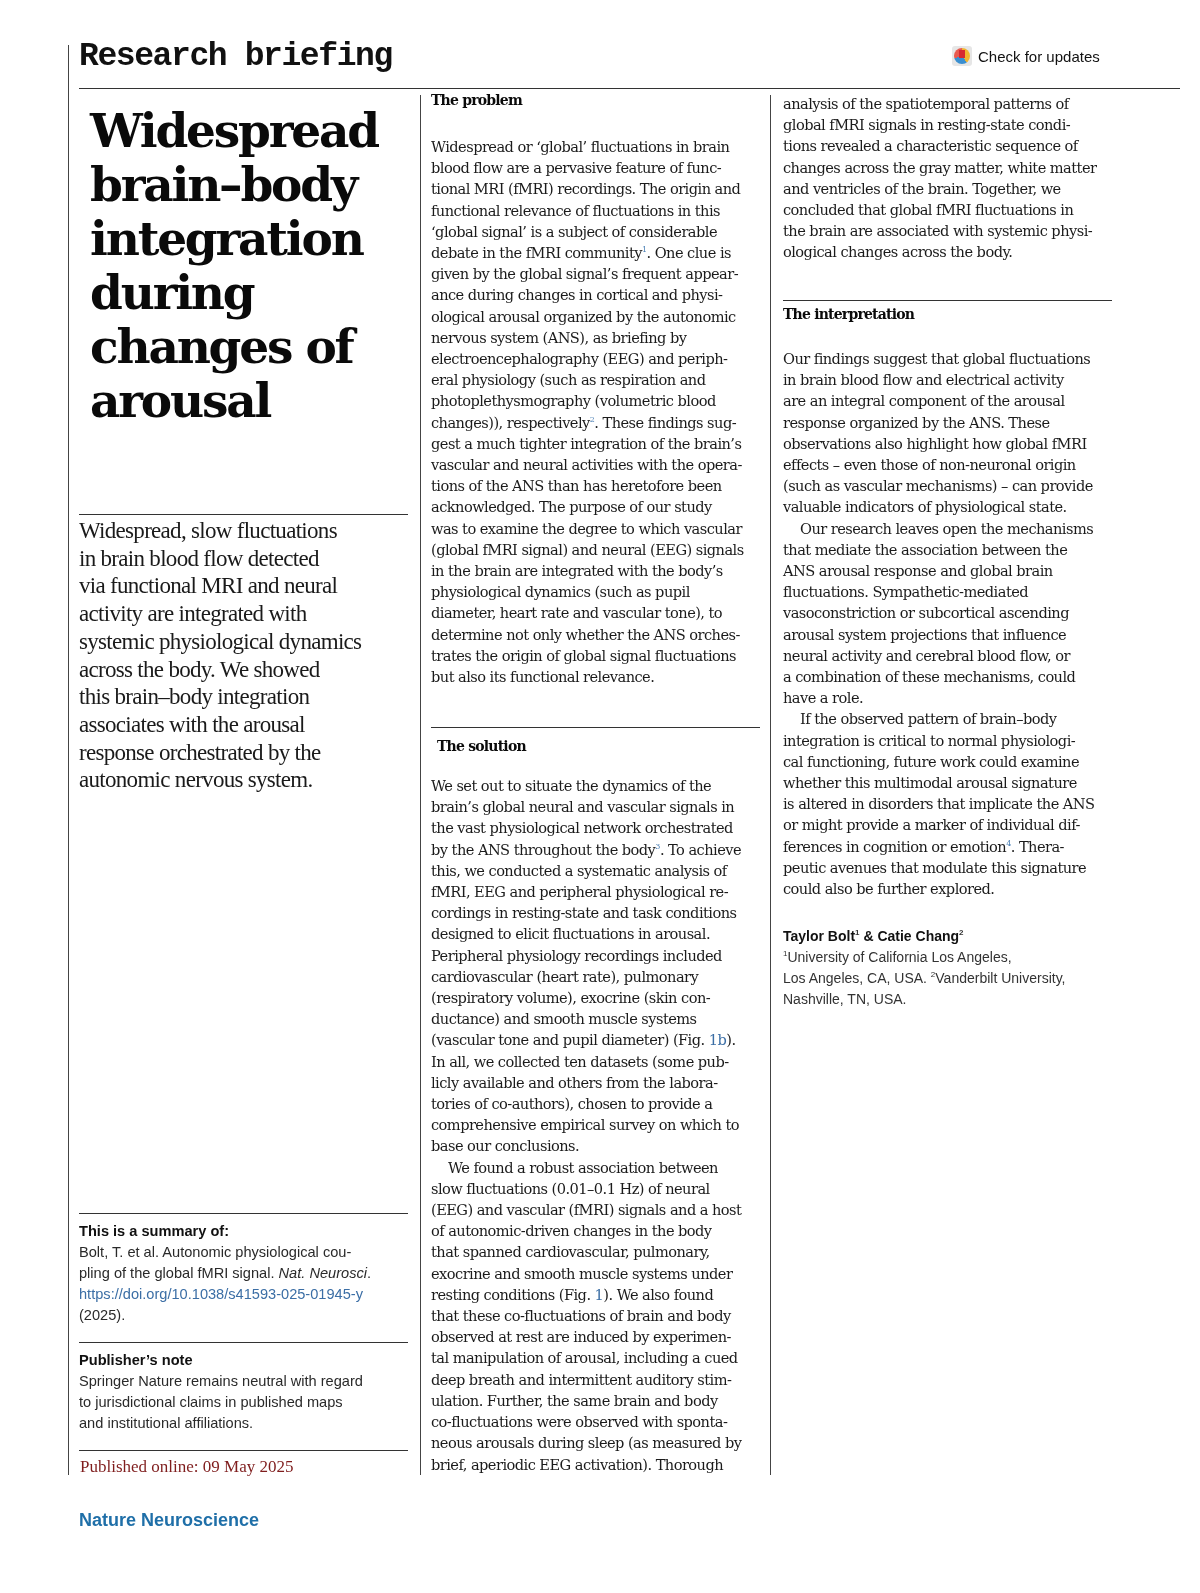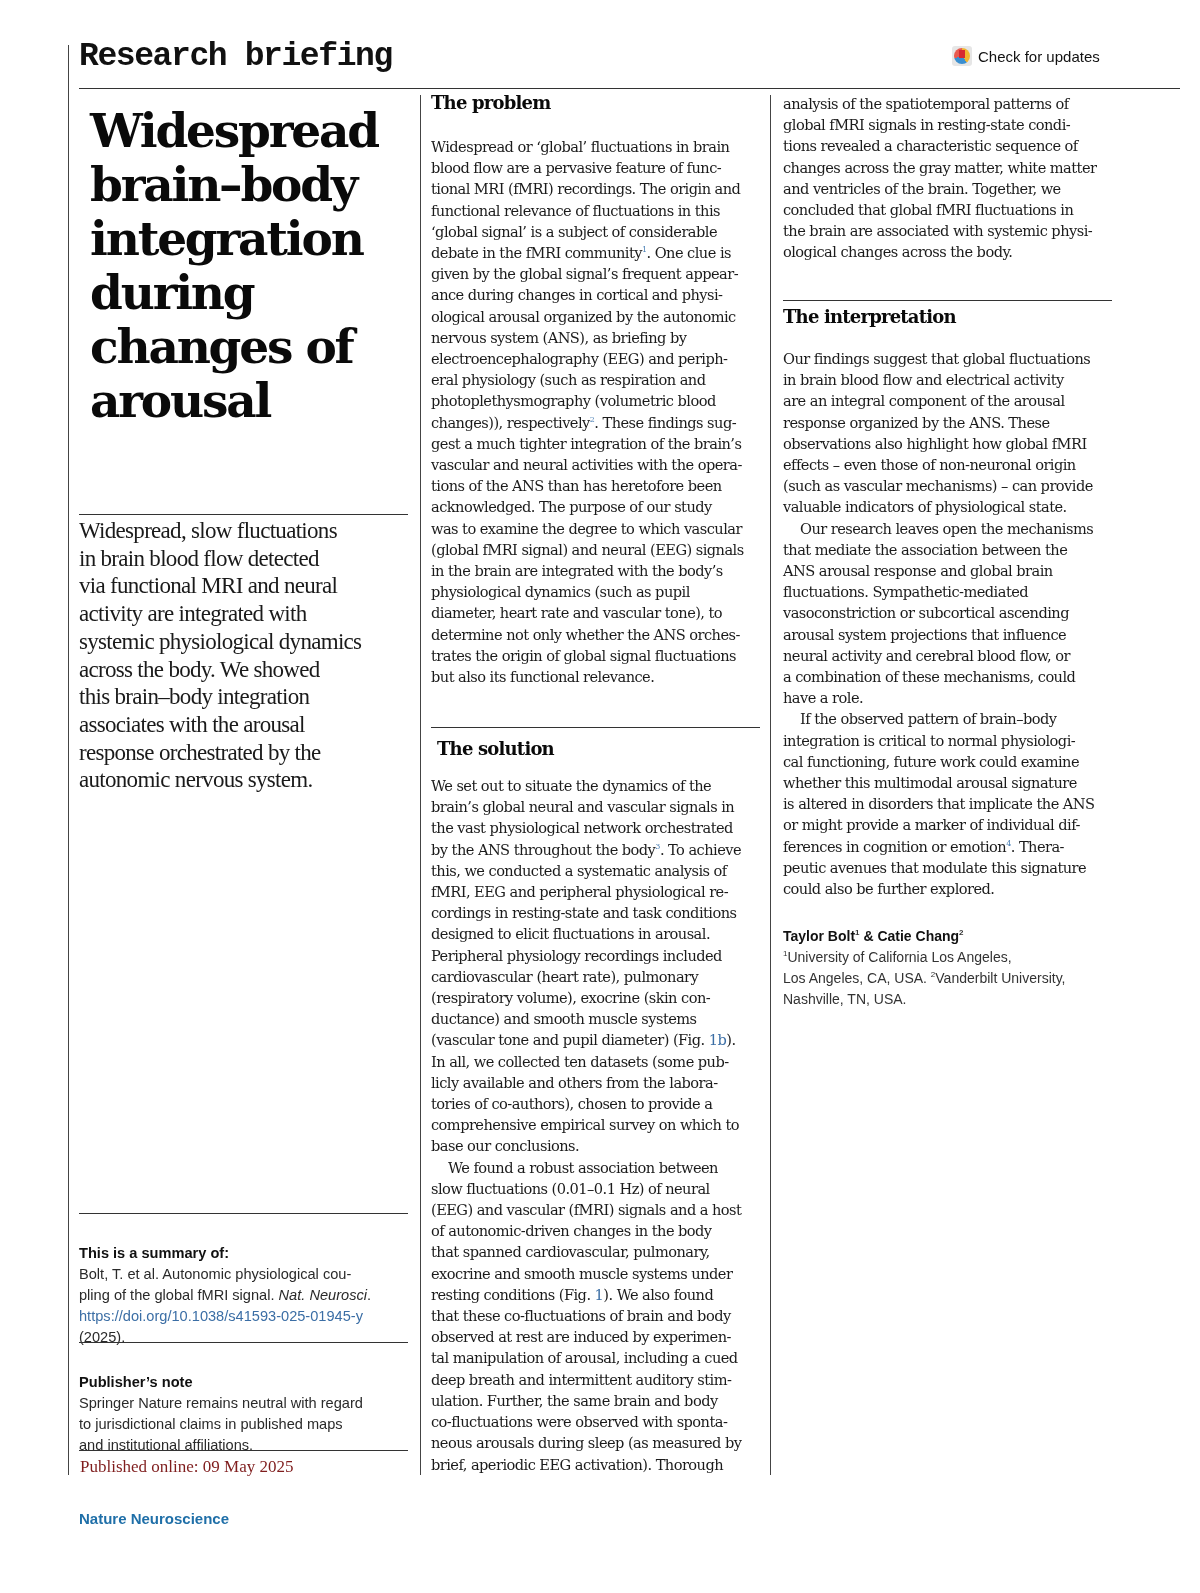--- a/index.html
+++ b/index.html
@@ -17,31 +17,31 @@
 
   #title { position: absolute; left: 78px; top: 92px; font-family: "DejaVu Serif", serif; font-weight: bold; font-size: 47px; line-height: 54px; letter-spacing: -2.2px; color: #0a0a0a; }
   #title div { white-space: nowrap; }
 
   #standfirst { position: absolute; left: 79px; top: 517px; font-family: Liberation Serif, serif; font-size: 23px; line-height: 27.7px; letter-spacing: -0.7px; color: #1a1a1a; }
   #standfirst div { white-space: nowrap; }
 
   .col { position: absolute; font-family: "DejaVu Serif", serif; font-size: 14.6px; line-height: 21.2px; letter-spacing: -0.55px; color: #1b1b1b; }
   .col div { white-space: nowrap; }
   .col .indent { padding-left: 17px; }
-  .sec-head { position: absolute; font-family: "DejaVu Serif", serif; font-weight: bold; font-size: 18px; letter-spacing: -0.8px; color: #0a0a0a; }
+  .sec-head { position: absolute; font-family: "DejaVu Serif", serif; font-weight: bold; font-size: 14px; letter-spacing: -0.8px; color: #0a0a0a; }
   sup { font-size: 8px; color: #4a7fb5; vertical-align: super; line-height: 0; }
   .link { color: #3b6ea5; }
 
-  .sidebox { position: absolute; left: 79px; font-family: "Liberation Sans", sans-serif; font-size: 14.6px; line-height: 21px; color: #2a2a2a; margin-top: 22px; }
+  .sidebox { position: absolute; left: 79px; font-family: "Liberation Sans", sans-serif; font-size: 14.6px; line-height: 21px; color: #2a2a2a; }
   .sidebox .head { font-weight: bold; color: #111; }
   .sidebox div { white-space: nowrap; }
   .doi { color: #3b6ea5; cursor: pointer; }
 
   #published { position: absolute; left: 80px; top: 1457px; font-family: "Liberation Serif", serif; font-size: 17px; color: #7f1d1d; }
-  #journal { position: absolute; left: 79px; top: 1510px; font-family: "Liberation Sans", sans-serif; font-weight: bold; font-size: 15px; color: #1f6fa8; }
+  #journal { position: absolute; left: 79px; top: 1510px; font-family: "Liberation Sans", sans-serif; font-weight: bold; font-size: 18px; color: #1f6fa8; }
 
   #authors { position: absolute; left: 783px; top: 926px; font-family: "Liberation Sans", sans-serif; font-size: 14px; line-height: 21px; color: #333; }
   #authors .names { font-weight: bold; color: #111; }
   #authors div { white-space: nowrap; }
   #authors sup { color: #333; font-size: 8px; }
 </style>
 </head>
 <body>
 
 <div class="vrule" style="left:68px; top:45px; height:1430px;"></div>

